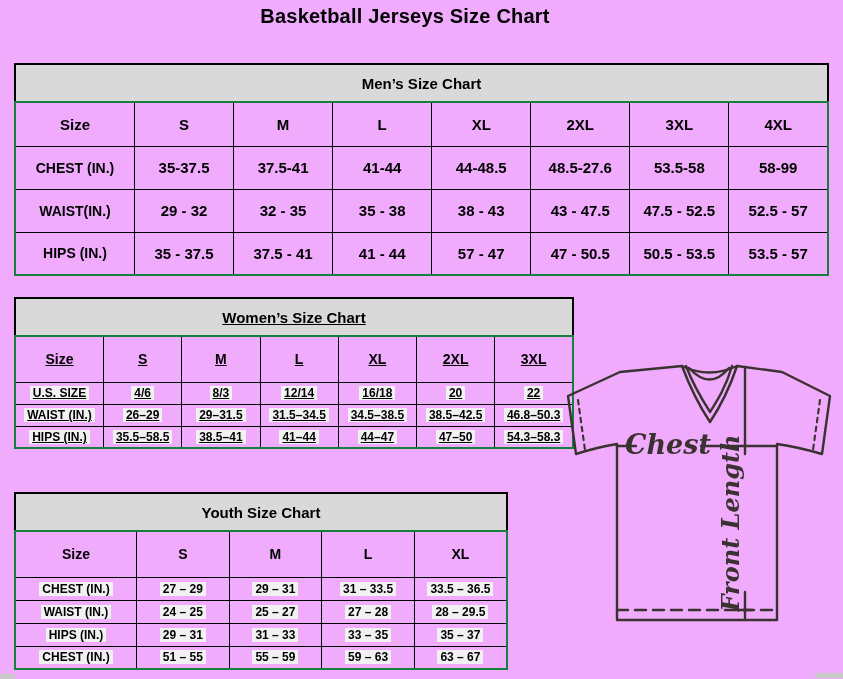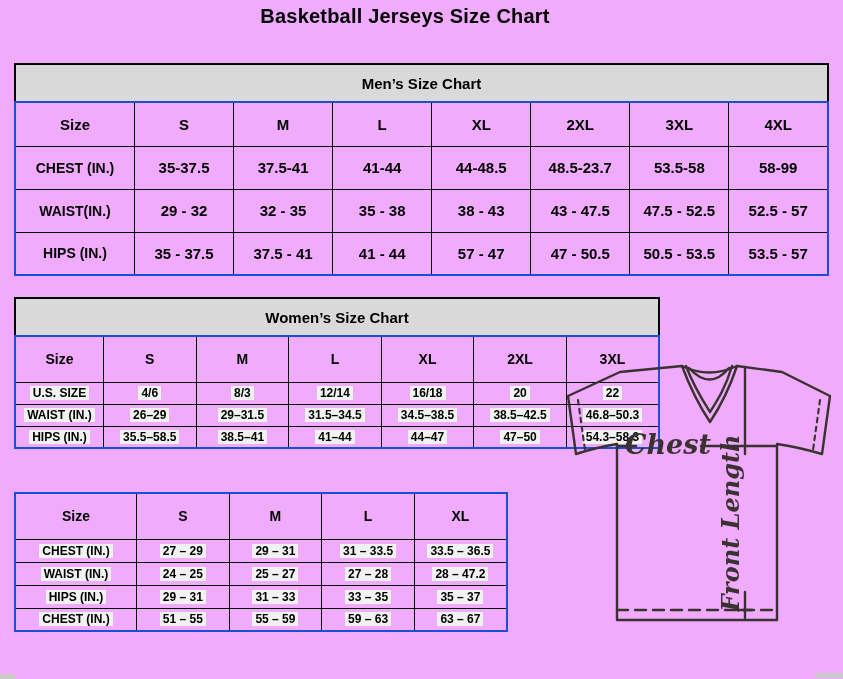--- a/index.html
+++ b/index.html
@@ -4,32 +4,32 @@
 <style>
   html,body{margin:0;padding:0;background:#fff;}
   .stage{position:relative;width:843px;height:679px;background:#f0abfc;
          font-family:"Liberation Sans",sans-serif;color:#000;overflow:hidden;}
   .page-title{position:absolute;top:5px;left:0;width:810px;text-align:center;
               margin:0;font-size:20px;font-weight:bold;letter-spacing:.2px;}
   .tbl{position:absolute;}
   .tbl .cap{height:36px;border:2px solid #000;border-bottom:none;background:#d9d9d9;
             display:flex;align-items:center;justify-content:center;
             font-weight:bold;font-size:15px;}
-  .tbl table{width:100%;border-collapse:collapse;table-layout:fixed;border:2px solid #1d4ed8;}
+  .tbl table{width:100%;border-collapse:collapse;table-layout:fixed;border:2px solid #15803d;}
   .tbl th,.tbl td{border:1px solid #000;text-align:center;font-weight:bold;
                   padding:0;color:#000;overflow:hidden;}
   
   .mens{left:14px;top:63px;width:815px;}
   .mens .rl{width:118px;}
   .mens tr{height:43px;}
   .mens tr.hdr{height:44px;}
   .mens th,.mens td{font-size:15px;}
   .mens tr:not(.hdr) .rl{font-size:14px;}
   
-  .womens{left:14px;top:297px;width:646px;}
+  .womens{left:14px;top:297px;width:560px;text-decoration:underline;}
   .womens .rl{width:87px;}
   .womens tr{height:22px;}
   .womens tr.hdr{height:46px;}
   .womens th,.womens td{font-size:12px;}
   .womens tr.hdr th{font-size:14px;}
   
   .youth{left:14px;top:492px;width:494px;}
   .youth .rl{width:120px;}
   .youth tr{height:23px;}
   .youth tr.hdr{height:46px;}
@@ -67,21 +67,21 @@
             <th class="ch">2XL</th>
             <th class="ch">3XL</th>
             <th class="ch">4XL</th>
           </tr>
           <tr>
             <th class="rl"><span>CHEST (IN.)</span></th>
             <td><span>35-37.5</span></td>
             <td><span>37.5-41</span></td>
             <td><span>41-44</span></td>
             <td><span>44-48.5</span></td>
-            <td><span>48.5-23.7</span></td>
+            <td><span>48.5-27.6</span></td>
             <td><span>53.5-58</span></td>
             <td><span>58-99</span></td>
           </tr>
           <tr>
             <th class="rl"><span>WAIST(IN.)</span></th>
             <td><span>29 - 32</span></td>
             <td><span>32 - 35</span></td>
             <td><span>35 - 38</span></td>
             <td><span>38 - 43</span></td>
             <td><span>43 - 47.5</span></td>
@@ -138,20 +138,21 @@
             <td><span>38.5–41</span></td>
             <td><span>41–44</span></td>
             <td><span>44–47</span></td>
             <td><span>47–50</span></td>
             <td><span>54.3–58.3</span></td>
           </tr>
         </tbody>
       </table>
     </div>
   <div class="tbl youth">
+      <div class="cap">Youth Size Chart</div>
       <table>
         <tbody>
           <tr class="hdr">
             <th class="rl">Size</th>
             <th class="ch">S</th>
             <th class="ch">M</th>
             <th class="ch">L</th>
             <th class="ch">XL</th>
           </tr>
           <tr>
@@ -159,21 +160,21 @@
             <td><span>27 – 29</span></td>
             <td><span>29 – 31</span></td>
             <td><span>31 – 33.5</span></td>
             <td><span>33.5 – 36.5</span></td>
           </tr>
           <tr>
             <th class="rl"><span>WAIST (IN.)</span></th>
             <td><span>24 – 25</span></td>
             <td><span>25 – 27</span></td>
             <td><span>27 – 28</span></td>
-            <td><span>28 – 47.2</span></td>
+            <td><span>28 – 29.5</span></td>
           </tr>
           <tr>
             <th class="rl"><span>HIPS (IN.)</span></th>
             <td><span>29 – 31</span></td>
             <td><span>31 – 33</span></td>
             <td><span>33 – 35</span></td>
             <td><span>35 – 37</span></td>
           </tr>
           <tr>
             <th class="rl"><span>CHEST (IN.)</span></th>

